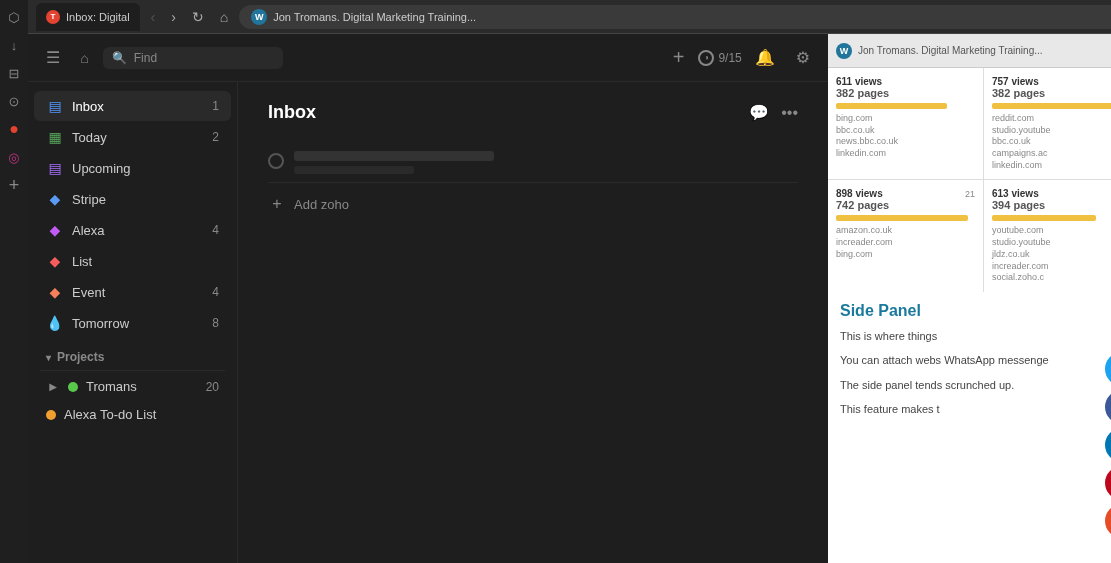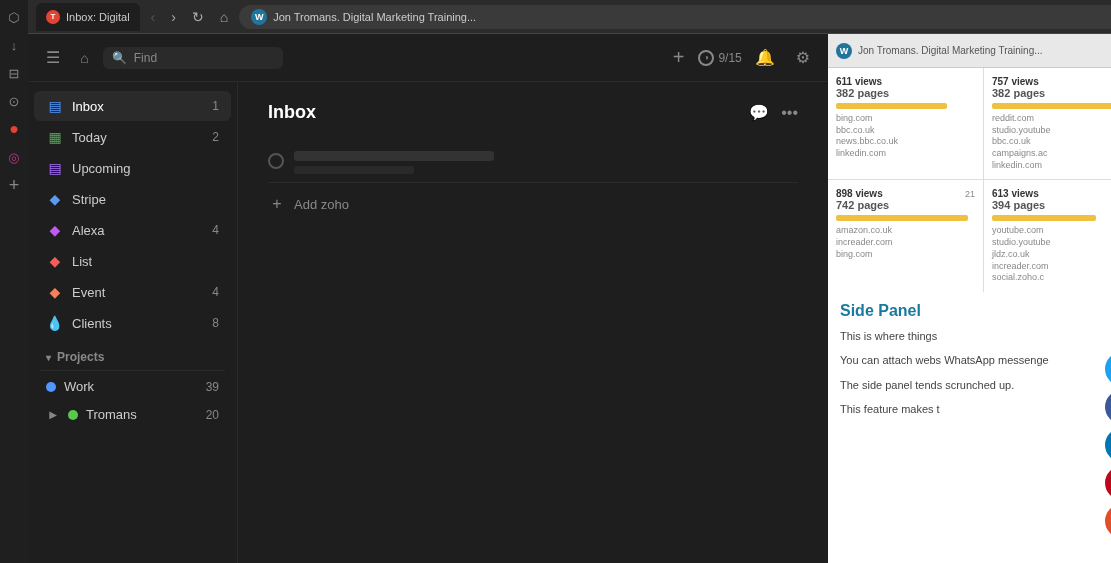--- a/index.html
+++ b/index.html
@@ -539,40 +539,39 @@
             <div class="item-icon" style="color:#f55c5c;">◆</div>
             <span class="item-label">List</span>
           </div>
           <div class="sidebar-item">
             <div class="item-icon" style="color:#f5805c;">◆</div>
             <span class="item-label">Event</span>
             <span class="item-count">4</span>
           </div>
           <div class="sidebar-item">
             <div class="item-icon" style="color:#5abcf5;">💧</div>
-            <span class="item-label">Clients</span>
+            <span class="item-label">Tomorrow</span>
             <span class="item-count">8</span>
           </div>
 
           <div class="projects-header">
             <span style="font-size:10px; color:#888;">▾</span>
             <span>Projects</span>
           </div>
           <div style="height:1px; background:#2a2a2a; margin: 2px 12px;"></div>
 
-          <div class="sidebar-item">
-            <div class="project-dot" style="background:#5297ff;"></div>
-            <span class="item-label">Work</span>
-            <span class="item-count">39</span>
-          </div>
           <div class="sidebar-item">
             <span class="project-arrow">▶</span>
             <div class="project-dot" style="background:#58c94a;"></div>
             <span class="item-label">Tromans</span>
             <span class="item-count">20</span>
+          </div>
+          <div class="sidebar-item">
+            <div class="project-dot" style="background:#f0a030;"></div>
+            <span class="item-label">Alexa To-do List</span>
           </div>
         </div>
 
         <div class="inbox-main">
           <div class="inbox-header">
             <h1 class="inbox-title">Inbox</h1>
             <div class="inbox-header-actions">
               <span class="comment-icon">💬</span>
               <span class="more-icon">•••</span>
             </div>

